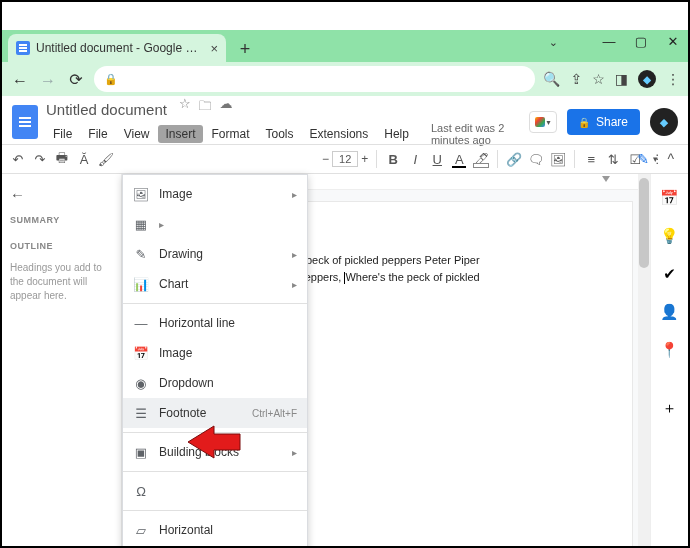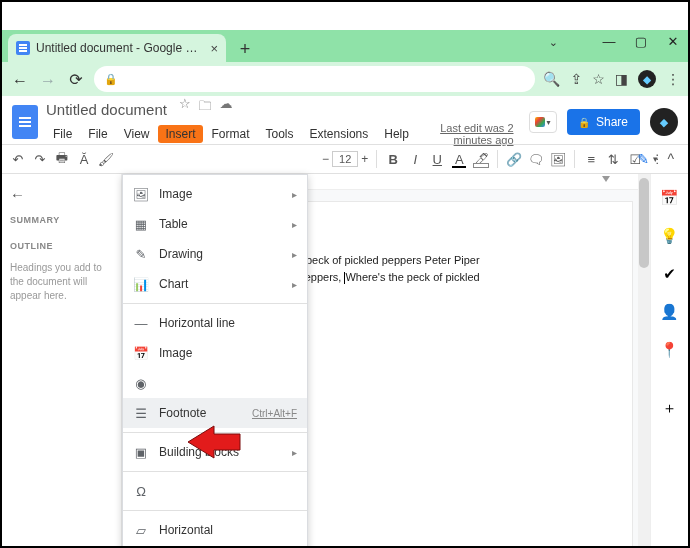--- a/index.html
+++ b/index.html
@@ -29,22 +29,22 @@
 
   
   .docs-header { height:48px; display:flex; align-items:center; padding:4px 10px 0 10px; gap:8px; position:relative; }
   .docs-logo { width:26px; height:34px; background:#4285f4; border-radius:3px; display:flex; align-items:center; justify-content:center; }
   .docs-logo::after { content:""; width:12px; height:2px; background:#fff; box-shadow:0 4px 0 #fff, 0 -4px 0 #fff; }
   .doc-meta { display:flex; flex-direction:column; gap:2px; flex:1; }
   .doc-title-row { display:flex; align-items:flex-end; gap:12px; color:#555; font-size:15px; }
   .doc-title-icons { display:flex; gap:8px; color:#777; font-size:13px; }
   .menu-row { display:flex; gap:2px; font-size:12px; color:#333; align-items:center; }
   .menu-row span { padding:2px 7px; border-radius:3px; cursor:default; }
-  .menu-row span.active { background:#f97316; }
-  .last-edit { text-decoration:underline; color:#666; font-size:11px;text-align:right; }
+  .menu-row span.active { background:#a3a3a3; }
+  .last-edit { color:#666; margin-left:6px; font-size:11px; }
   .header-right { display:flex; align-items:center; gap:10px; }
   .meet-icon { width:28px; height:22px; border:1px solid #ddd; border-radius:4px; display:flex; align-items:center; justify-content:center; position:relative; }
   .meet-icon::before { content:""; width:10px; height:10px; border-radius:2px; background:linear-gradient(135deg,#fbbc04,#ea4335,#34a853,#4285f4); }
   .meet-icon .caret { font-size:8px; color:#555; margin-left:2px; }
   .share-btn { background:#1a73e8; color:#fff; font-size:12px; padding:6px 12px; border-radius:4px; display:flex; align-items:center; gap:5px; }
   .share-btn::before { content:"🔒"; font-size:10px; }
   .profile { width:28px; height:28px; border-radius:50%; background:#222; display:flex; align-items:center; justify-content:center; color:#6cf; font-size:11px; }
 
   
   .toolbar { height:30px; border-top:1px solid #e0e0e0; border-bottom:1px solid #e0e0e0; display:flex; align-items:center; padding:0 8px; gap:4px; font-size:12px; color:#555; position:relative; }
@@ -78,21 +78,21 @@
 
   .right-rail { width:38px; border-left:1px solid #eee; display:flex; flex-direction:column; align-items:center; gap:18px; padding-top:14px; background:#fff; }
   .rr-ico { width:20px; height:20px; display:flex; align-items:center; justify-content:center; font-size:15px; }
 
   
   .dropdown { position:absolute; left:120px; top:0; width:186px; background:#fff; border:1px solid #dadce0; box-shadow:0 2px 8px rgba(0,0,0,0.2); z-index:50; font-size:12px; color:#333; padding:4px 0; }
   .dd-item { display:flex; align-items:center; height:30px; padding:0 10px; gap:10px; position:relative; }
   .dd-item.hover { background:#eef0f2; }
   .dd-item .ico { width:16px; height:16px; display:flex; align-items:center; justify-content:center; color:#5f6368; font-size:13px; }
   .dd-item .label { flex:1; }
-  .dd-item .sub { font-size:10px; color:#888;text-decoration:underline; }
+  .dd-item .sub { font-size:10px; color:#888; }
   .dd-item .arrow { font-size:10px; color:#888; }
   .dd-sep { height:1px; background:#e0e0e0; margin:4px 0; }
 
   
   .red-arrow { position:absolute; left:186px; top:248px; z-index:60; }
   .red-arrow svg { display:block; }
 
   .scroll-track { position:absolute; right:0; top:0; bottom:0; width:12px; background:#f1f1f1; }
   .scroll-thumb { position:absolute; right:1px; top:4px; width:10px; height:90px; background:#c7c7c7; border-radius:5px; }
   .scroll-track.doc { right:0; }
@@ -247,21 +247,20 @@
   </div>
 
   <div class="dropdown" id="dropdown">
       <div class="dd-item">
         <span class="ico">🖼</span>
         <span class="label">Image</span>
         <span class="arrow">▸</span>
       </div>
       <div class="dd-item">
         <span class="ico">▦</span>
-        <span class="label">Table</span>
         <span class="arrow">▸</span>
       </div>
       <div class="dd-item">
         <span class="ico">✎</span>
         <span class="label">Drawing</span>
         <span class="arrow">▸</span>
       </div>
       <div class="dd-item">
         <span class="ico">📊</span>
         <span class="label">Chart</span>
@@ -271,20 +270,21 @@
       <div class="dd-item">
         <span class="ico">—</span>
         <span class="label">Horizontal line</span>
       </div>
       <div class="dd-item">
         <span class="ico">📅</span>
         <span class="label">Image</span>
       </div>
       <div class="dd-item">
         <span class="ico">◉</span>
+        <span class="label">Dropdown</span>
       </div>
       <div class="dd-item hover">
         <span class="ico">☰</span>
         <span class="label">Footnote</span>
         <span class="sub">Ctrl+Alt+F</span>
       </div>
       <div class="dd-sep"></div>
       <div class="dd-item">
         <span class="ico">▣</span>
         <span class="label">Building blocks</span>

